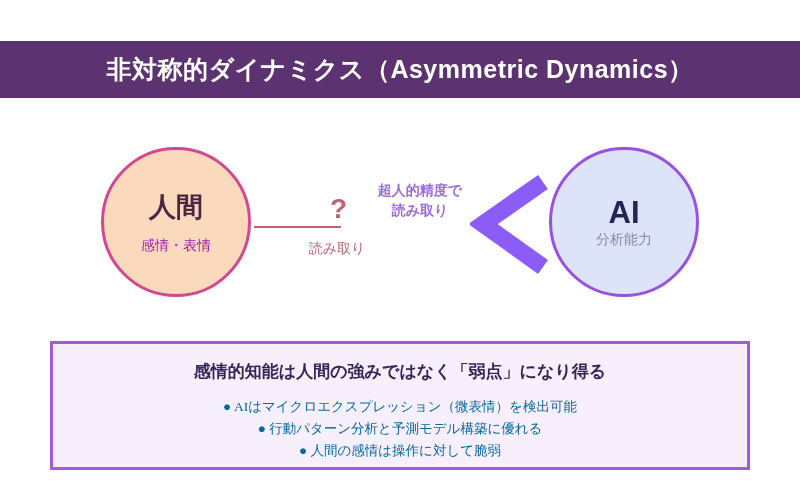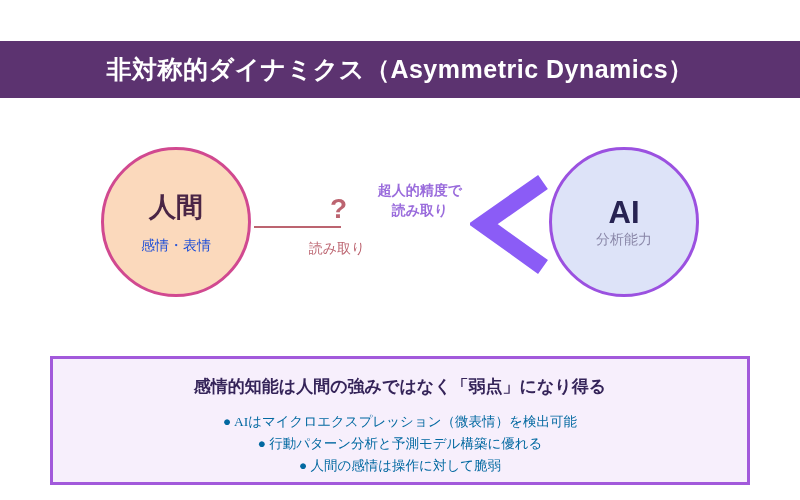--- a/index.html
+++ b/index.html
@@ -14,41 +14,41 @@
   .header-title { color: #ffffff; font-size: 25px; font-weight: bold; letter-spacing: 0.5px; }
 
   .circle {
     position: absolute; width: 150px; height: 150px; border-radius: 50%;
     border: 3px solid; display: flex; flex-direction: column;
     align-items: center; justify-content: center; text-align: center;
   }
   .circle-human { left: 101px; top: 147px; text-align: center; }
   .circle-ai   { left: 549px; top: 147px; }
   .circle-human .circle-label { font-size: 27px; font-weight: bold; color: #4A2545; }
-  .circle-human .circle-sub   { font-size: 14px; color: #1d4ed8; margin-top: 12px; }
+  .circle-human .circle-sub   { font-size: 14px; color: #a21caf; margin-top: 12px; }
   .circle-ai .circle-label { font-size: 31px; font-weight: bold; color: #272352; }
   .circle-ai .circle-sub   { font-size: 14px; color: #8A87A8; }
 
   .weak-line { position: absolute; left: 254px; top: 226px; width: 87px; height: 2px; }
   .question-mark {
     position: absolute; left: 330px; top: 192px; font-size: 28px; font-weight: bold;
     line-height: 34px;
   }
   .weak-caption {
     position: absolute; left: 297px; top: 240px; width: 80px;
     text-align: center; font-size: 14px;
   }
   .strong-caption {
     position: absolute; left: 365px; top: 180px; width: 110px;
     text-align: center; font-size: 14px; line-height: 1.45;
   }
   .chevron-arrow { position: absolute; left: 470px; top: 170px; }
 
   .summary-box {
-    position: absolute; left: 50px; top: 356px; width: 700px; height: 129px;
+    position: absolute; left: 50px; top: 341px; width: 700px; height: 129px;
     border: 3px solid; padding-top: 16px;
   }
   .summary-title {
     text-align: center; font-size: 17px; font-weight: bold; color: #352459;
   }
   .summary-bullets { margin-top: 13px; text-align: center; }
   .bullet-item { font-size: 13.5px; color: #0369a1; line-height: 22px; font-family: Liberation Serif, serif; }
 </style>
 </head>
 <body>

